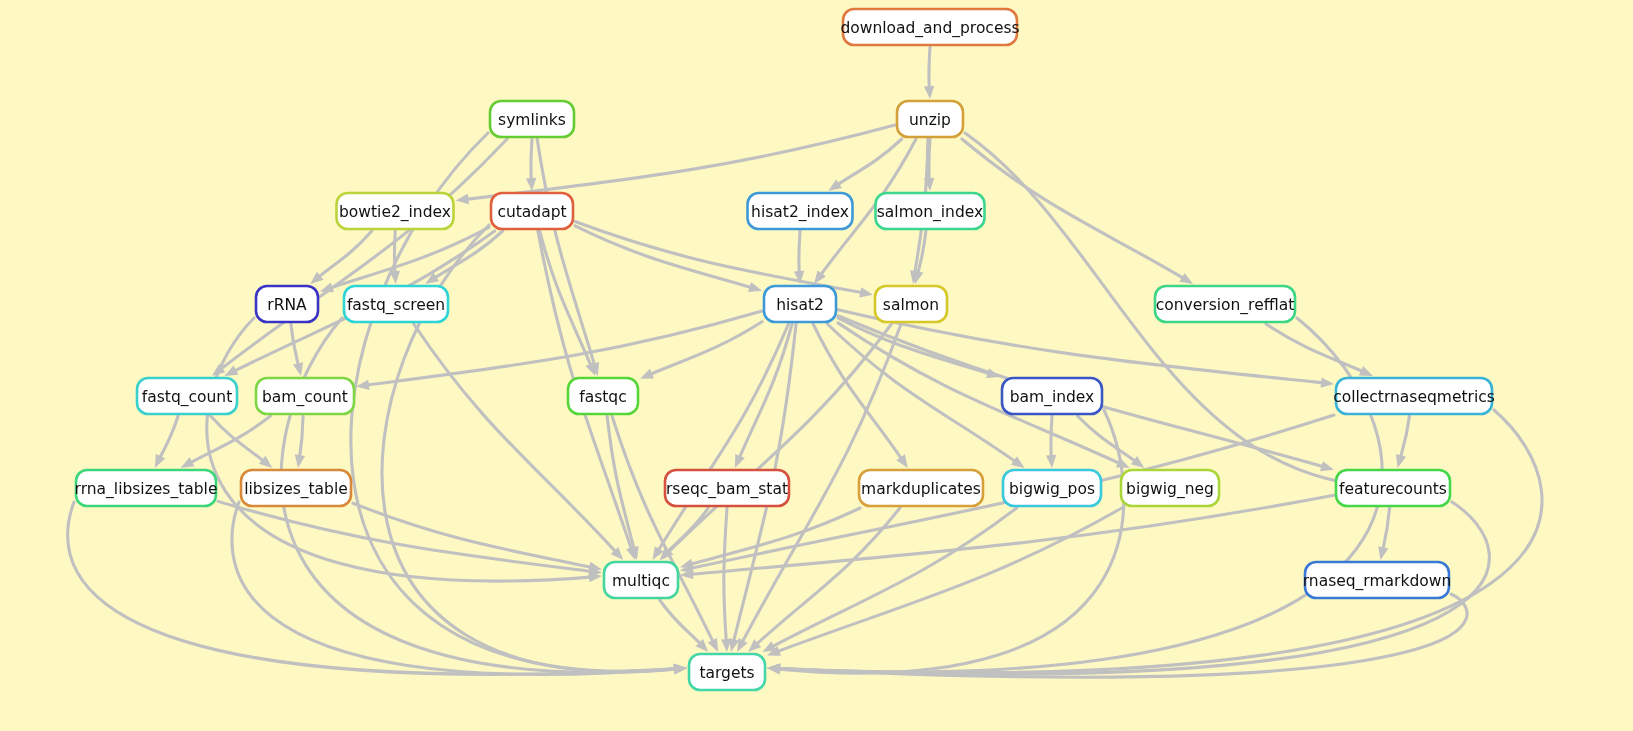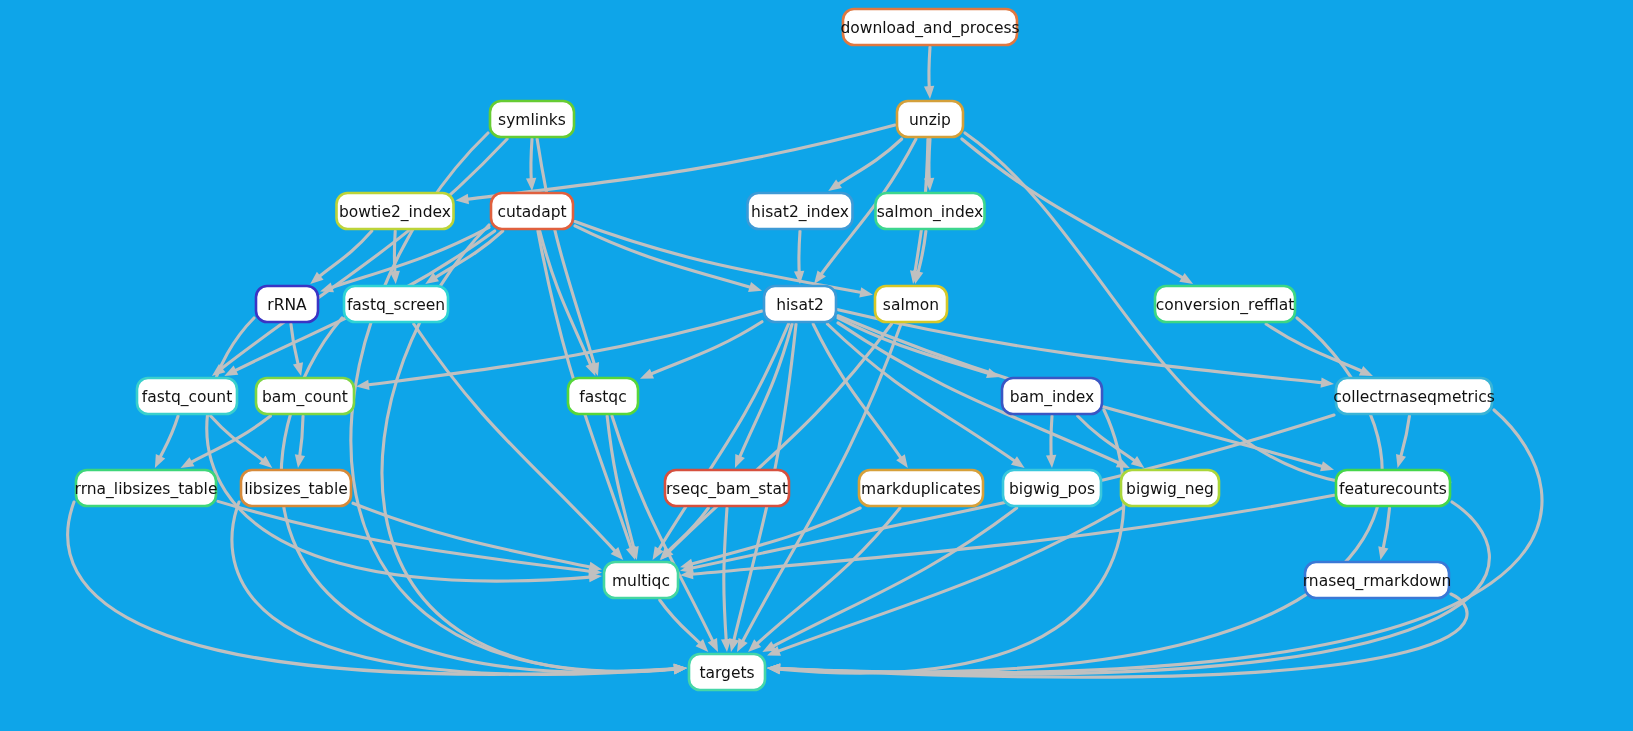--- a/index.html
+++ b/index.html
@@ -10,21 +10,21 @@
   body {
     width: 1633px;
     height: 731px;
     font-family: "DejaVu Sans", sans-serif;
     overflow: hidden;
   }
   #dag-root {
     position: relative;
     width: 1633px;
     height: 731px;
-    background: #0ea5e9;
+    background: #fef9c3;
   }
   #dag-svg {
     position: absolute;
     left: 0;
     top: 0;
     width: 1633px;
     height: 731px;
   }
   .edge-path {
     fill: none;

